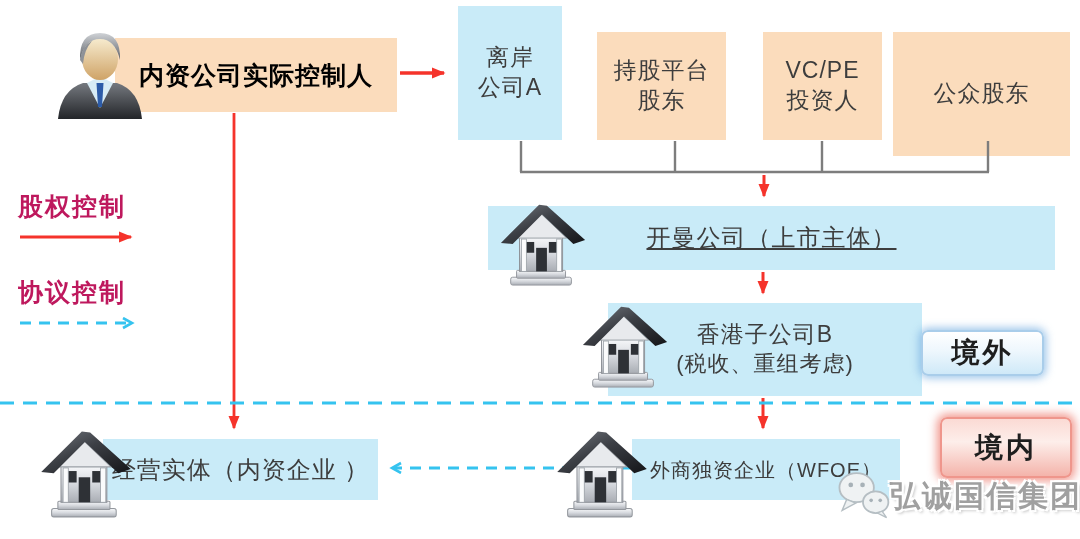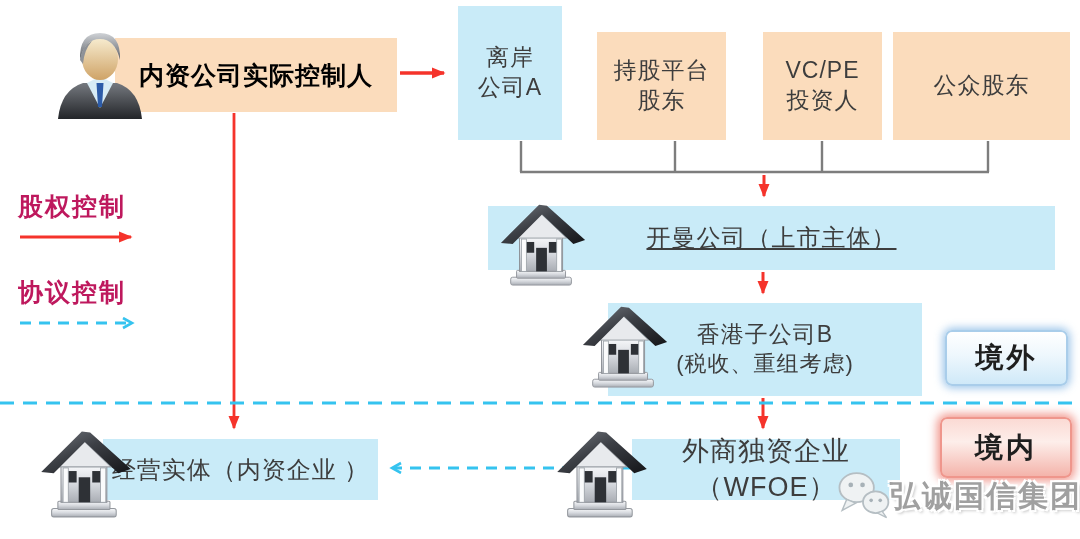--- a/index.html
+++ b/index.html
@@ -27,24 +27,24 @@
     line-height: 1.3;
     letter-spacing: 1px;
   }
   .peach { background: #fbdcbc; }
   .blue  { background: #c9ebf8; }
 
   .controller-box { left: 115px; top: 38px;  width: 282px; height: 74px; font-weight: bold; font-size: 25px; color: #000000; }
   .offshore-a     { left: 458px; top: 6px;   width: 104px; height: 134px; }
   .platform       { left: 597px; top: 32px;  width: 129px; height: 108px; }
   .vcpe           { left: 763px; top: 32px;  width: 119px; height: 108px; }
-  .public-sh      { left: 893px; top: 32px;  width: 177px; height: 108px; }
+  .public-sh      { left: 893px; top: 32px;  width: 177px; height: 124px; }
   .cayman         { left: 488px; top: 206px; width: 567px; height: 64px; font-size: 24px; text-decoration: underline; }
   .hk             { left: 608px; top: 303px; width: 314px; height: 93px; }
-  .wfoe           { left: 632px; top: 439px; width: 268px; height: 61px; font-size: 27px; }
+  .wfoe           { left: 632px; top: 439px; width: 268px; height: 61px; font-size: 20px; }
   .opco           { left: 103px; top: 439px; width: 275px; height: 61px; font-size: 24px; }
   .hk .sub { font-size: 22px; }
 
   
   .icon { position: absolute; }
   .person-icon   { left: 52px;  top: 22px;  width: 96px;  height: 100px; }
   .house-cayman  { left: 496px; top: 194px; width: 94px;  height: 94px; }
   .house-hk      { left: 578px; top: 296px; width: 94px;  height: 94px; }
   .house-wfoe    { left: 552px; top: 420px; width: 100px; height: 100px; }
   .house-opco    { left: 36px;  top: 420px; width: 100px; height: 100px; }
@@ -67,21 +67,21 @@
     display: flex;
     align-items: center;
     justify-content: center;
     font-weight: bold;
     font-size: 28px;
     color: #1e1e1e;
     letter-spacing: 3px;
     border-radius: 7px;
   }
   .badge-offshore {
-    left: 945px; top: 330px; width: 123px; height: 56px;
+    left: 921px; top: 330px; width: 123px; height: 46px;
     background: linear-gradient(180deg, #ffffff 0%, #eef7fd 45%, #cfe9f8 100%);
     border: 2px solid #a9cdea;
     box-shadow: 0 0 9px 2px rgba(122,176,226,0.75);
     font-family: Liberation Mono, monospace;
   }
   .badge-onshore {
     left: 940px; top: 417px; width: 132px; height: 61px;
     background: linear-gradient(180deg, #fbdad4 0%, #fdeeea 40%, #f4b4ab 100%);
     border: 2px solid #ef968c;
     box-shadow: 0 0 10px 3px rgba(238,125,113,0.8);

